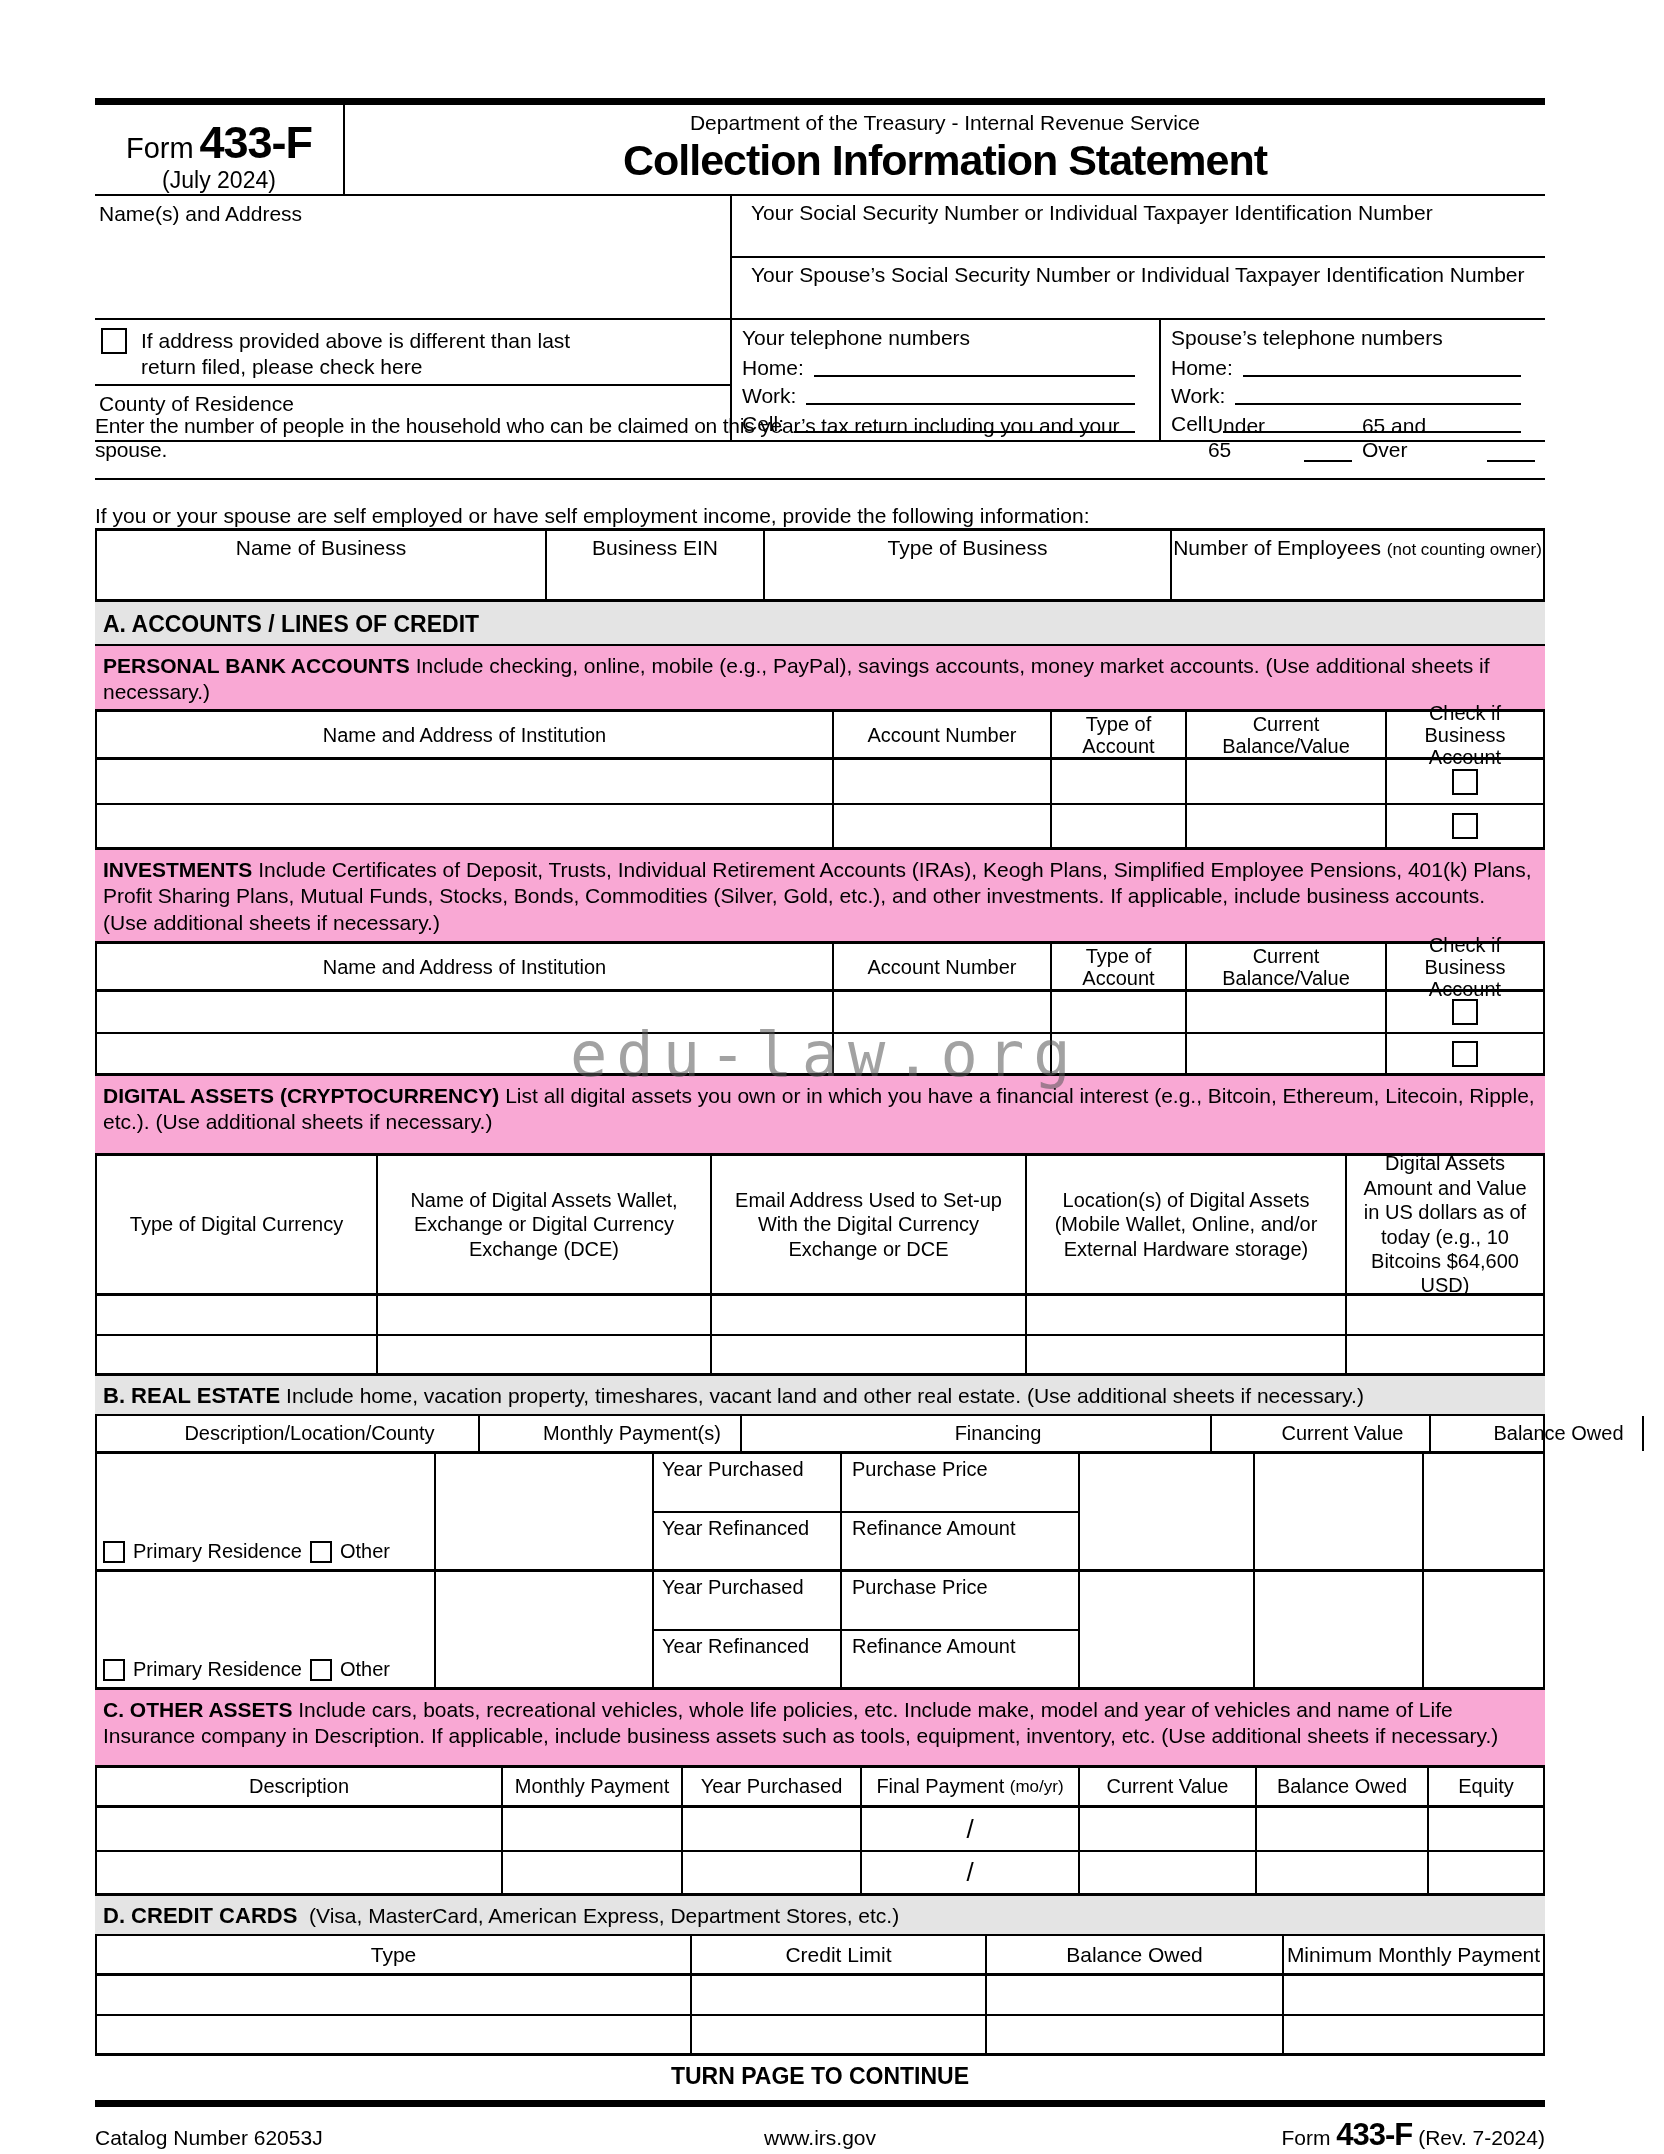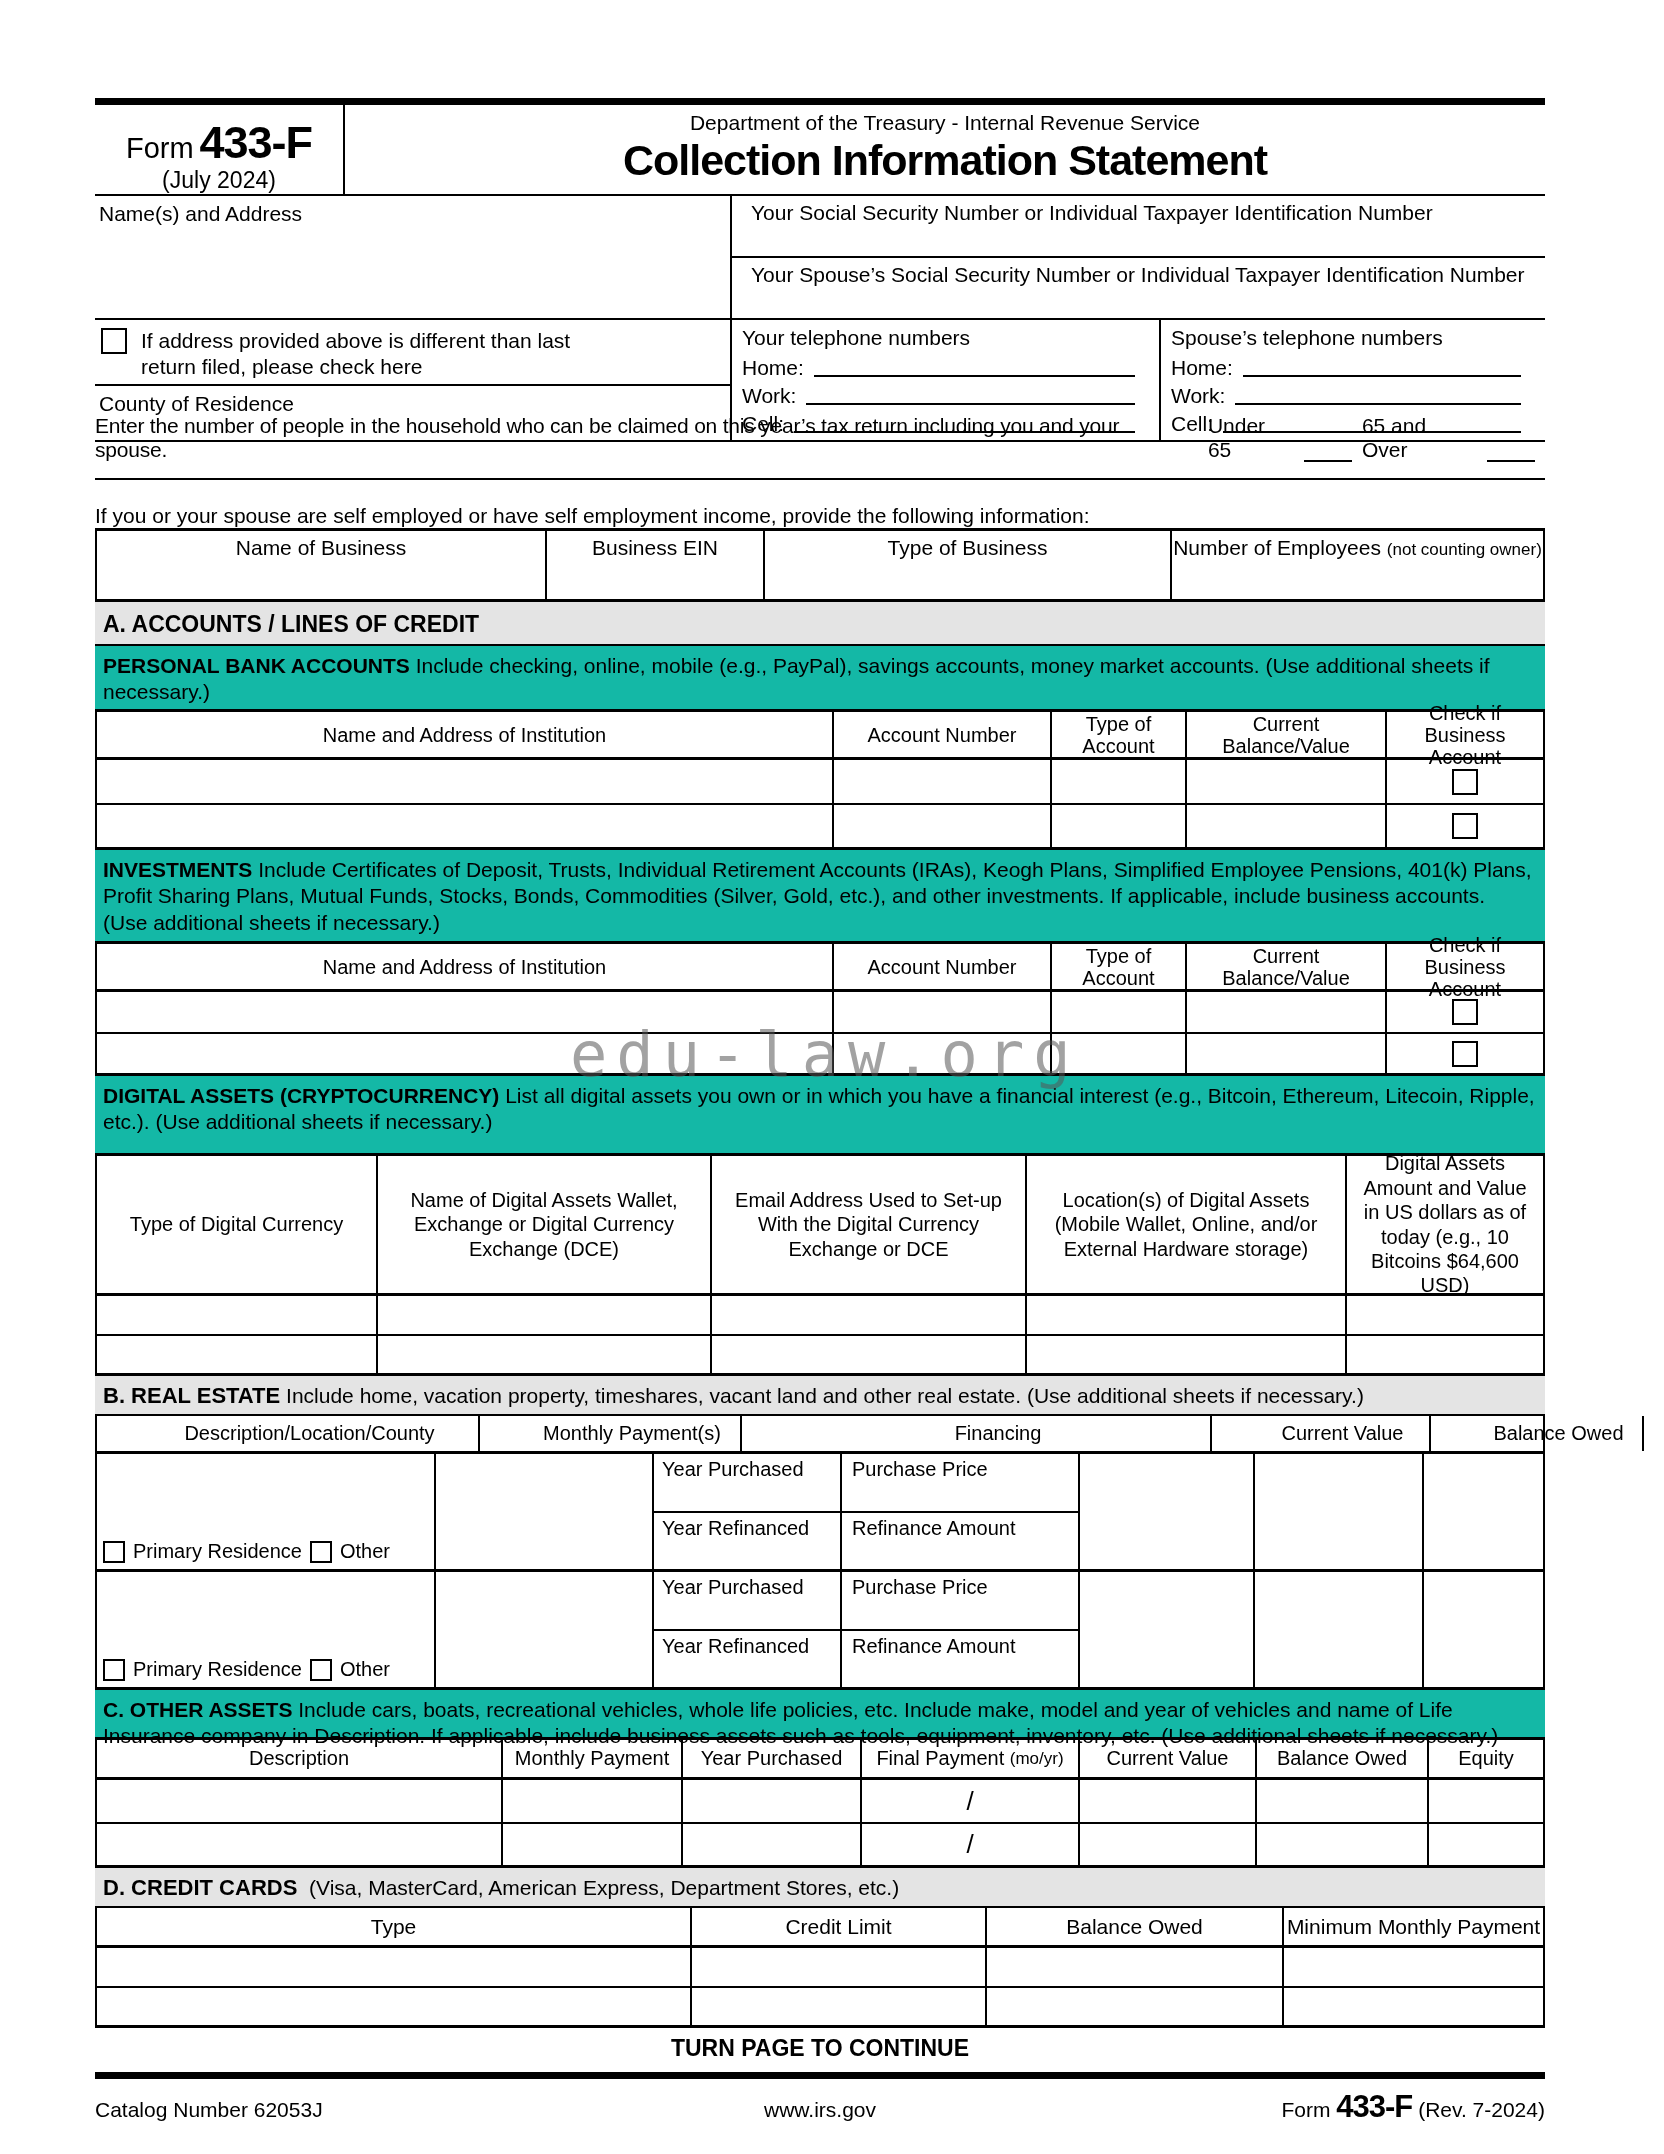--- a/index.html
+++ b/index.html
@@ -59,26 +59,26 @@
   .trow { display: flex; }
   .tcell { border-right: 2px solid #000; }
   .tcell:last-child { border-right: none; flex: 1; }
 
   .biz-table { border-top: 3px solid #000; border-bottom: 3px solid #000; height: 74px; }
   .biz-table .trow { height: 100%; }
   .biz-table .tcell { padding-top: 5px; text-align: center; }
   .emp-note { font-size: 17px; }
 
   .sec-bar { background: #e4e4e4; height: 44px; line-height: 44px; padding-left: 8px; border-bottom: 2px solid #000; font-weight: bold; font-size: 23px; }
-  .desc-band { background: #14b8a6; padding: 7px 10px 0 8px; border-bottom: 3px solid #000; line-height: 1.25; }
+  .desc-band { background: #f9a8d4; padding: 7px 10px 0 8px; border-bottom: 3px solid #000; line-height: 1.25; }
   .lead { font-weight: bold; }
   .band-bank { height: 66px; }
   .band-inv { height: 94px; }
   .band-dig { height: 80px; }
-  .band-c { height: 50px; }
+  .band-c { height: 78px; }
 
   .acct-head { height: 48px; border-bottom: 3px solid #000; }
   .acct-head .tcell { display: flex; align-items: center; justify-content: center; text-align: center; font-size: 20px; line-height: 1.1; padding: 2px 4px; }
   .acct-row { height: 45px; border-bottom: 2px solid #000; }
   .acct-row:last-child { border-bottom: 3px solid #000; }
   .cb { display: inline-block; width: 26px; height: 26px; border: 2px solid #000; background: #fff; }
   .cb-center { display: flex; align-items: center; justify-content: center; }
   .c-name { flex: 0 0 737px; } .c-acct { flex: 0 0 218px; } .c-type { flex: 0 0 135px; } .c-bal { flex: 0 0 200px; }
 
   .dig-head { height: 140px; border-bottom: 3px solid #000; }

